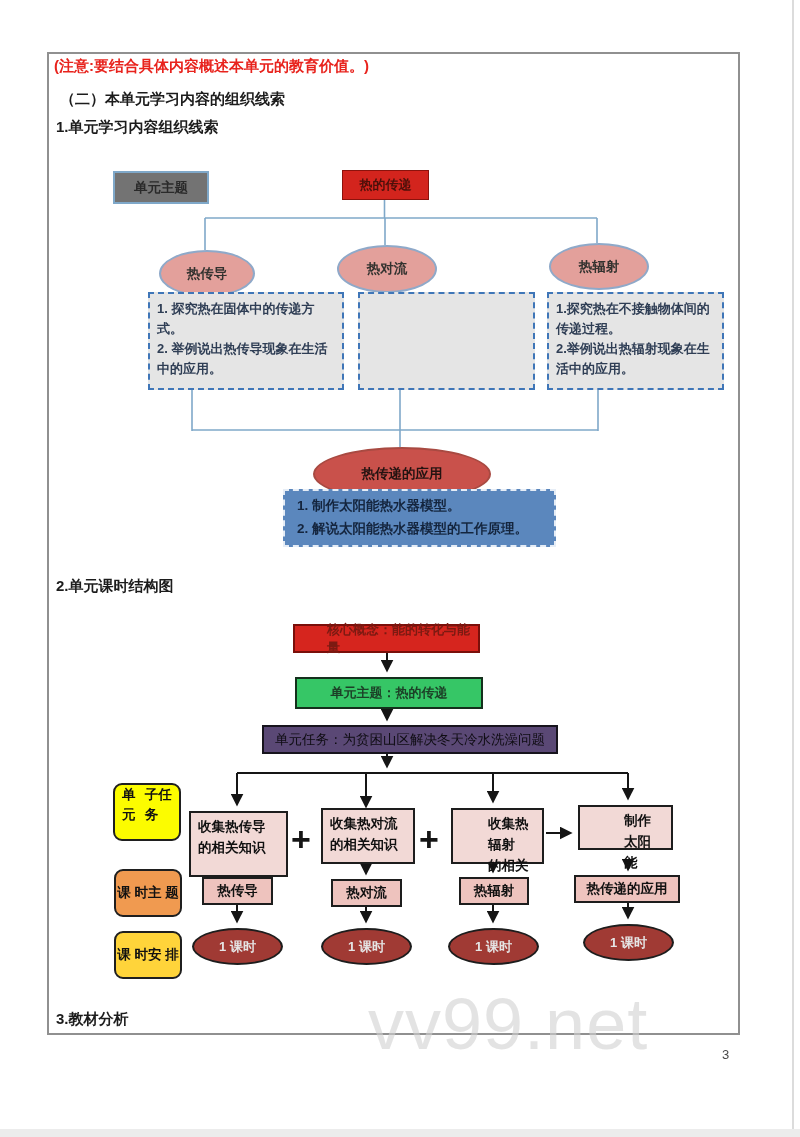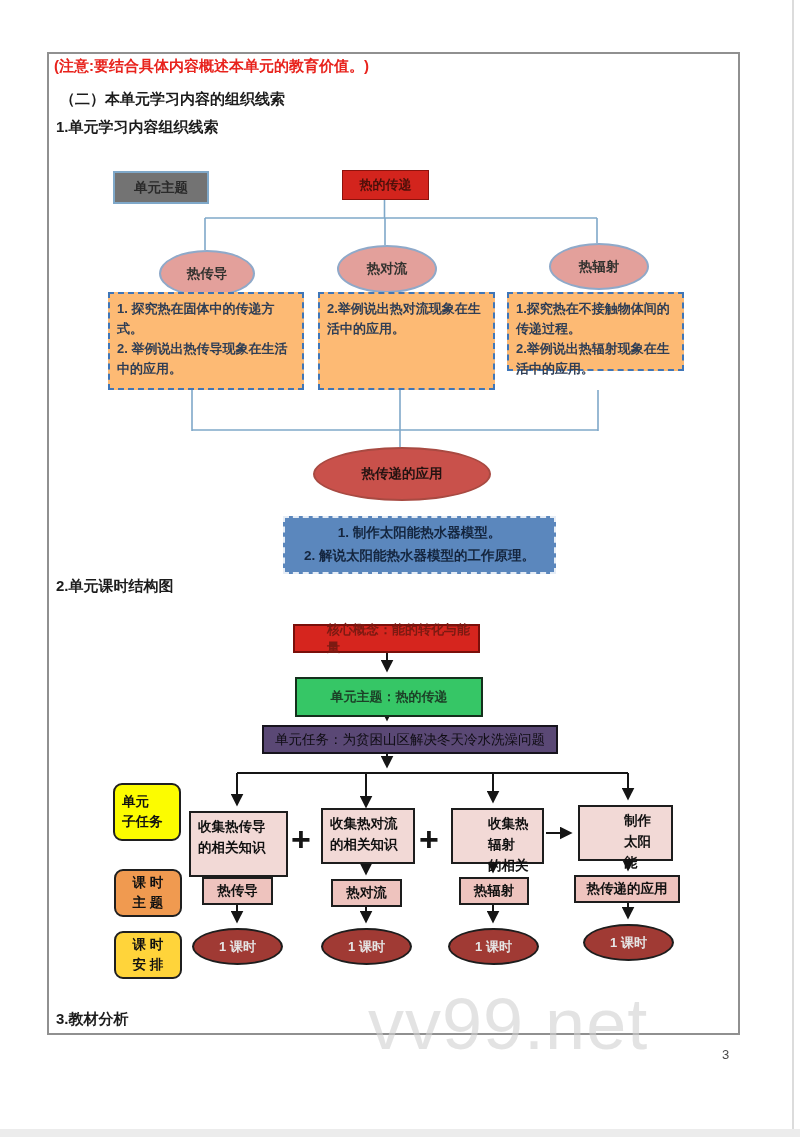--- a/index.html
+++ b/index.html
@@ -30,64 +30,64 @@
     display:flex;align-items:center;justify-content:center;font-size:13px;font-weight:bold;color:#4d100a;
   }
   .branch-ellipse{
     background:#e3a09b;border:2px solid #8fa9c9;border-radius:50%;
     display:flex;align-items:center;justify-content:center;font-size:13.5px;font-weight:bold;color:#33322f;
   }
   .be1{left:159px;top:250px;width:92px;height:43px;}
   .be2{left:337px;top:245px;width:96px;height:44px;}
   .be3{left:549px;top:243px;width:96px;height:43px;}
   .detail-box{
-    background:#fdba74;border:2px dashed #3f76b8;color:#2f3e55;
-    font-size:13px;font-weight:bold;line-height:1.55;padding:5px 7px;box-sizing:border-box;
+    background:#e5e5e5;border:2px dashed #3f76b8;color:#2f3e55;
+    font-size:13px;font-weight:bold;line-height:1.55;padding:5px 7px;box-sizing:border-box;margin-left:40px;
   }
   .db1{left:108px;top:292px;width:196px;height:98px;}
   .db2{left:318px;top:292px;width:177px;height:98px;}
-  .db3{left:507px;top:292px;width:177px;height:79px;}
+  .db3{left:507px;top:292px;width:177px;height:98px;}
   .app-ellipse{
     left:313px;top:447px;width:174px;height:50px;border-radius:50%;
     background:#c9514b;border:2px solid #a84a42;
     display:flex;align-items:center;justify-content:center;font-size:13.5px;font-weight:bold;color:#241311;
   }
   .app-box{
-    left:283px;top:516px;width:273px;height:58px;background:#5b87bd;border:2px dashed #e6edf6;
-    color:#14253e;font-size:13.5px;font-weight:bold;line-height:1.7;padding:4px 12px;box-sizing:border-box;text-align:center;
+    left:283px;top:489px;width:273px;height:58px;background:#5b87bd;border:2px dashed #e6edf6;
+    color:#14253e;font-size:13.5px;font-weight:bold;line-height:1.7;padding:4px 12px;box-sizing:border-box;
   }
   
   .core-box{
     left:293px;top:624px;width:187px;height:29px;background:#d6251e;border:2px solid #7a0f0a;
     display:flex;align-items:center;justify-content:center;font-size:13px;font-weight:bold;color:#7c1a12;box-sizing:border-box;padding-left:32px;
   }
   .theme-box{
-    left:295px;top:677px;width:188px;height:40px;background:#36c666;border:2px solid #14301c;
+    left:295px;top:677px;width:188px;height:32px;background:#36c666;border:2px solid #14301c;
     display:flex;align-items:center;justify-content:center;font-size:13px;font-weight:bold;color:#1c4027;box-sizing:border-box;
   }
   .task-box{
     left:262px;top:725px;width:296px;height:29px;background:#5a4875;border:2px solid #17141d;
     display:flex;align-items:center;justify-content:center;font-size:13.5px;font-weight:normal;color:#0e0c12;box-sizing:border-box;
   }
   .side-label{
     width:68px;border:2px solid #1f1f1f;border-radius:9px;box-sizing:border-box;
-    display:flex;flex-direction:column;justify-content:center;align-items:center;
+    display:flex;flex-direction:row;justify-content:center;align-items:center;
     font-size:13.5px;font-weight:bold;color:#111;line-height:1.45;
   }
   .yellow1{left:113px;top:783px;height:58px;background:#fcfc00;align-items:flex-start;padding-left:7px;}
   .orange1{left:114px;top:869px;height:48px;background:#f09a50;}
   .gold1{left:114px;top:931px;height:48px;background:#ffd43a;}
   .subtask-box{
     background:#f2d9d6;border:2px solid #1d1d1d;box-sizing:border-box;
     font-size:13.5px;font-weight:bold;color:#111;line-height:1.55;padding:4px 7px;
   }
   .st1{left:189px;top:811px;width:99px;height:66px;}
   .st2{left:321px;top:808px;width:94px;height:56px;}
   .st3{left:451px;top:808px;width:93px;height:56px;padding-left:35px;}
-  .st4{left:578px;top:805px;width:95px;height:56px;padding-left:44px;}
+  .st4{left:578px;top:805px;width:95px;height:45px;padding-left:44px;}
   .plus-sign{font-size:34px;font-weight:bold;color:#151515;line-height:1;}
   .pl1{left:291px;top:822px;}
   .pl2{left:419px;top:822px;}
   .lesson-box{
     background:#eec3be;border:2px solid #1d1d1d;box-sizing:border-box;
     display:flex;align-items:center;justify-content:center;font-size:13.5px;font-weight:bold;color:#111;
   }
   .lb1{left:202px;top:877px;width:71px;height:28px;}
   .lb2{left:331px;top:879px;width:71px;height:28px;}
   .lb3{left:459px;top:877px;width:70px;height:28px;}
@@ -139,21 +139,20 @@
 <div class="abs root-box">热的传递</div>
 <div class="abs branch-ellipse be1">热传导</div>
 <div class="abs branch-ellipse be2">热对流</div>
 <div class="abs branch-ellipse be3">热辐射</div>
 
 <div class="abs detail-box db1">
   <div>1. 探究热在固体中的传递方式。</div>
   <div>2. 举例说出热传导现象在生活中的应用。</div>
 </div>
 <div class="abs detail-box db2">
-  <div>2.举例说出热对流现象在生活中的应用。</div>
 </div>
 <div class="abs detail-box db3">
   <div>1.探究热在不接触物体间的传递过程。</div>
   <div>2.举例说出热辐射现象在生活中的应用。</div>
 </div>
 
 <div class="abs app-ellipse">热传递的应用</div>
 <div class="abs app-box">
   <div>1. 制作太阳能热水器模型。</div>
   <div>2. 解说太阳能热水器模型的工作原理。</div>

